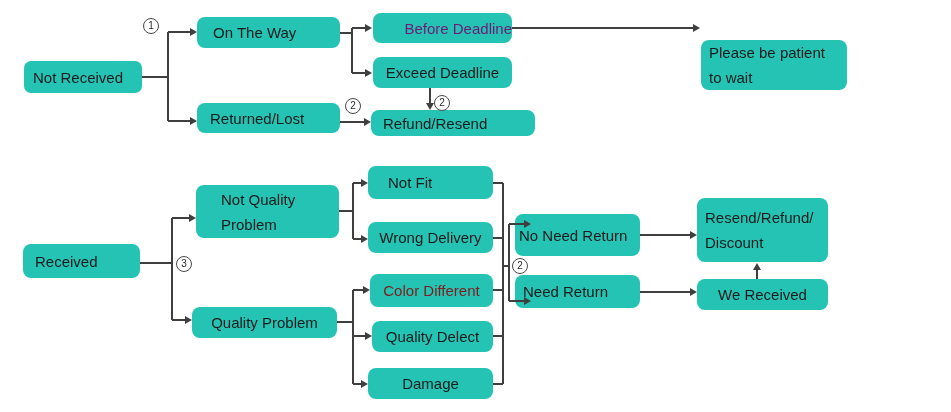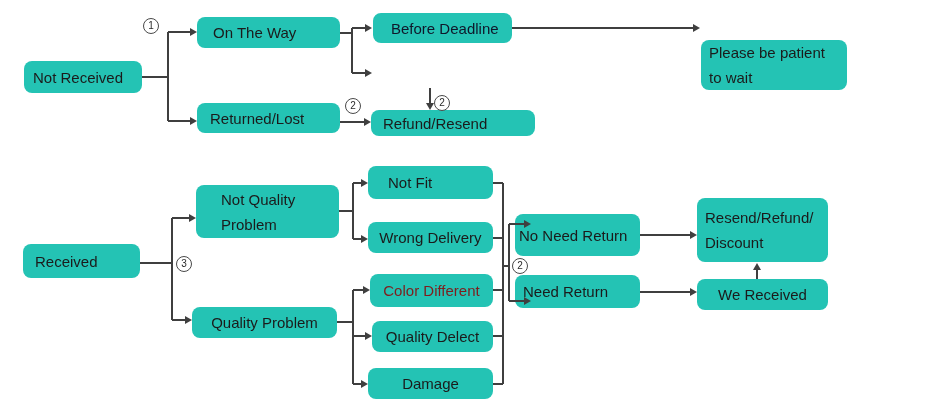--- a/index.html
+++ b/index.html
@@ -23,31 +23,34 @@
   .badge{
     position:absolute;width:14px;height:14px;border-radius:50%;
     background:#ffffff;display:flex;align-items:center;justify-content:center;
     font-size:10px;line-height:10px;z-index:4;
   }
 </style>
 </head>
 <body>
 
 <div class="canvas" style="background: rgb(255, 255, 255);">
-    <div class="node leftpad" style="left: 24px; top: 61px; width: 118px; height: 32px; background: rgb(36, 195, 180); color: rgb(27, 27, 27); padding-left: 9px;">
+    <div class="node leftpad" style="left: 24px; top: 61px; width: 118px; height: 32px; background: rgb(36, 195, 180); color: rgb(27, 27, 27); padding-left: 9px; border-radius: 7px;">
       <span>Not Received</span>
     </div>
     <div class="node leftpad" style="left: 197px; top: 17px; width: 143px; height: 31px; background: rgb(36, 195, 180); color: rgb(27, 27, 27); padding-left: 16px;">
       <span>On The Way</span>
     </div>
     <div class="node leftpad" style="left: 197px; top: 103px; width: 143px; height: 30px; background: rgb(36, 195, 180); color: rgb(27, 27, 27); padding-left: 13px;">
       <span>Returned/Lost</span>
     </div>
-    <div class="node leftpad" style="left: 373px; top: 13px; width: 139px; height: 30px; background: rgb(36, 195, 180); color: #0f172a; padding-left: 18px;">
+    <div class="node leftpad" style="left: 373px; top: 13px; width: 139px; height: 30px; background: rgb(36, 195, 180); color: #701a75; padding-left: 18px; align-items: flex-end;">
       <span>Before Deadline</span>
+    </div>
+    <div class="node" style="left: 373px; top: 57px; width: 139px; height: 31px; background: rgb(36, 195, 180); color: rgb(27, 27, 27);">
+      <span>Exceed Deadline</span>
     </div>
     <div class="node leftpad" style="left: 371px; top: 110px; width: 164px; height: 26px; background: rgb(36, 195, 180); color: rgb(27, 27, 27); padding-left: 12px;">
       <span>Refund/Resend</span>
     </div>
     <div class="node leftpad" style="left: 701px; top: 8px; width: 146px; height: 50px; background: rgb(36, 195, 180); color: rgb(27, 27, 27); padding-left: 8px; margin-top: 32px;">
       <span>Please be patient</span>
       <span>to wait</span>
     </div>
     <div class="node leftpad" style="left: 23px; top: 244px; width: 117px; height: 34px; background: rgb(36, 195, 180); color: rgb(27, 27, 27); padding-left: 12px;">
       <span>Received</span>

